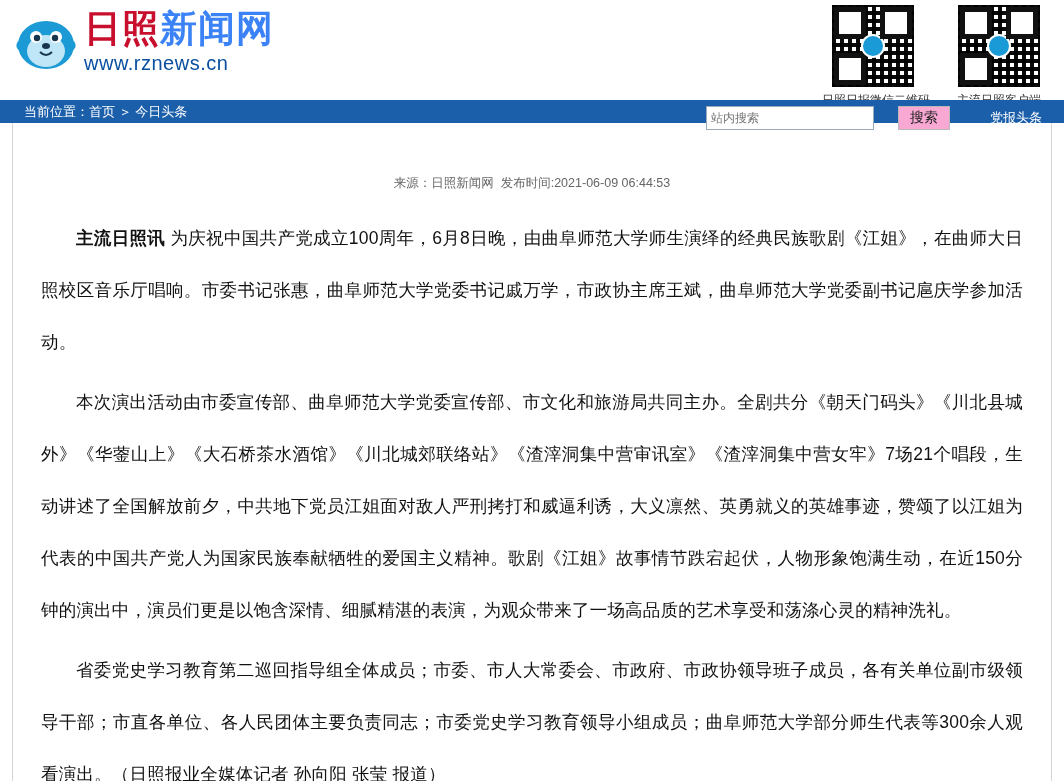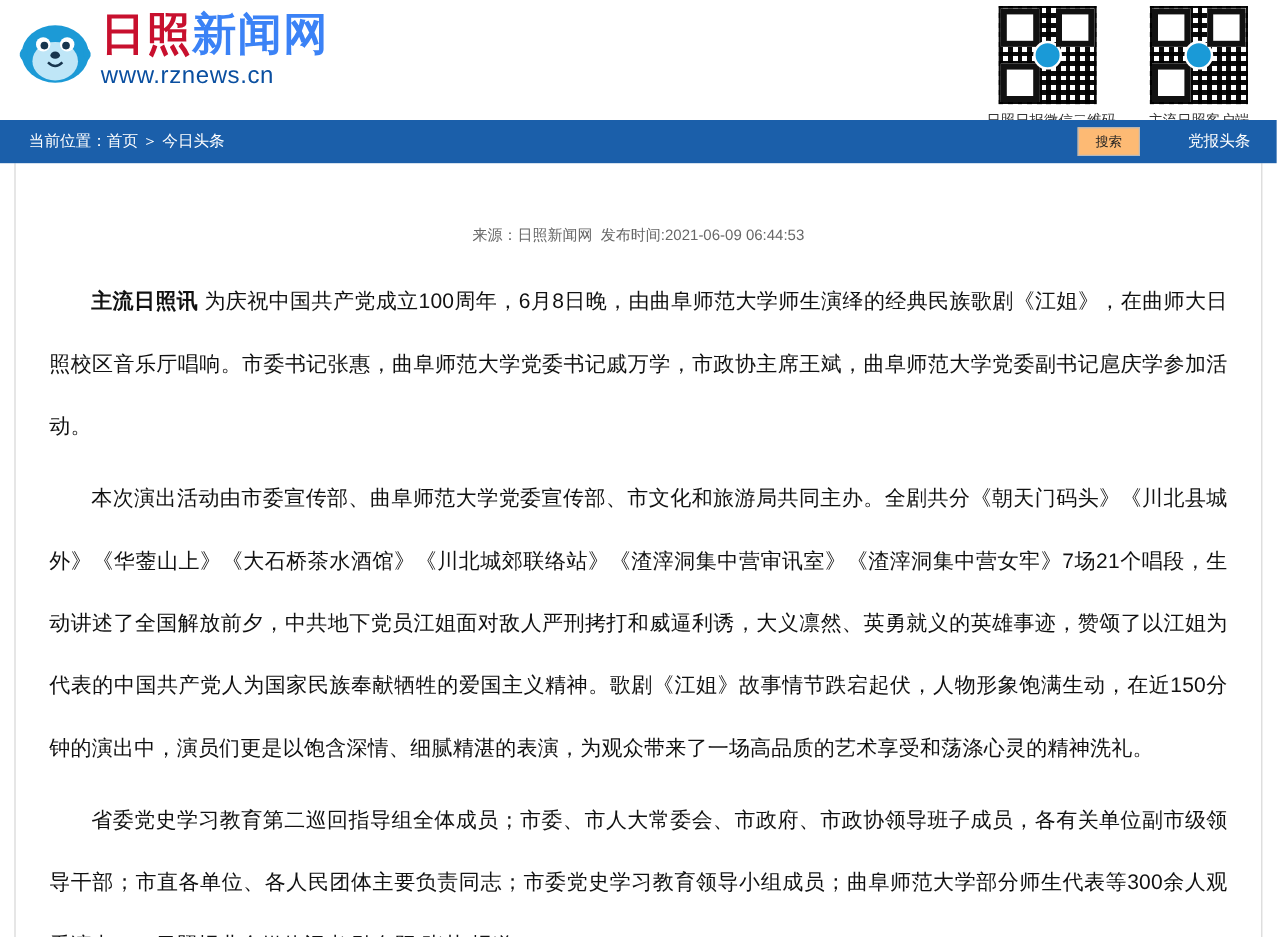--- a/index.html
+++ b/index.html
@@ -121,21 +121,21 @@
   .qr-caption {
     font-size: 12px;
     color: #333;
     margin-top: 4px;
     white-space: nowrap;
   }
 
   
   .navbar {
     position: relative;
-    height: 36px;
+    height: 23px;
     background: #1b5faa;
     color: #ffffff;
     display: flex;
     align-items: center;
   }
   .breadcrumb {
     font-size: 13px;
     color: #ffffff;
     margin-left: 24px;
     white-space: nowrap;
@@ -157,25 +157,25 @@
     height: 20px;
     font-size: 12px;
     padding: 1px 4px;
     border: 1px solid #9ab;
     background: #fff;
     color: #666;
     outline: none;
     font-family: "Liberation Sans", sans-serif;
   }
   .search-button {
-    margin-left: 8px;
+    margin-left: 24px;
     width: 52px;
     height: 24px;
-    font-size: 11px;
-    background: #fdba74;
+    font-size: 14px;
+    background: #f9a8d4;
     border: 1px solid #b9b9b9;
     color: #222;
     cursor: pointer;
     font-family: "Liberation Sans", sans-serif;
   }
   .contribute-link {
     font-size: 13px;
     color: #ffffff;
     text-decoration: none;
     margin: 0 22px 0 40px;
@@ -270,20 +270,21 @@
     </div>
   </div>
 
   <div class="navbar">
     <div class="breadcrumb">
       <span>当前位置：</span><a href="#">首页</a>
       <span>＞</span>
       <a href="#">今日头条</a>
     </div>
     <div class="nav-right">
+      <input class="search-input" type="text" placeholder="站内搜索" style="">
       <button class="search-button">搜索</button>
       <a class="contribute-link" href="#">党报头条</a>
     </div>
   </div>
 
   <div class="content-frame">
     <div class="article">
       <div class="article-meta">
         <span>来源：</span><span>日照新闻网</span>&nbsp;&nbsp;<span>发布时间:</span><span>2021-06-09 06:44:53</span>
       </div>

